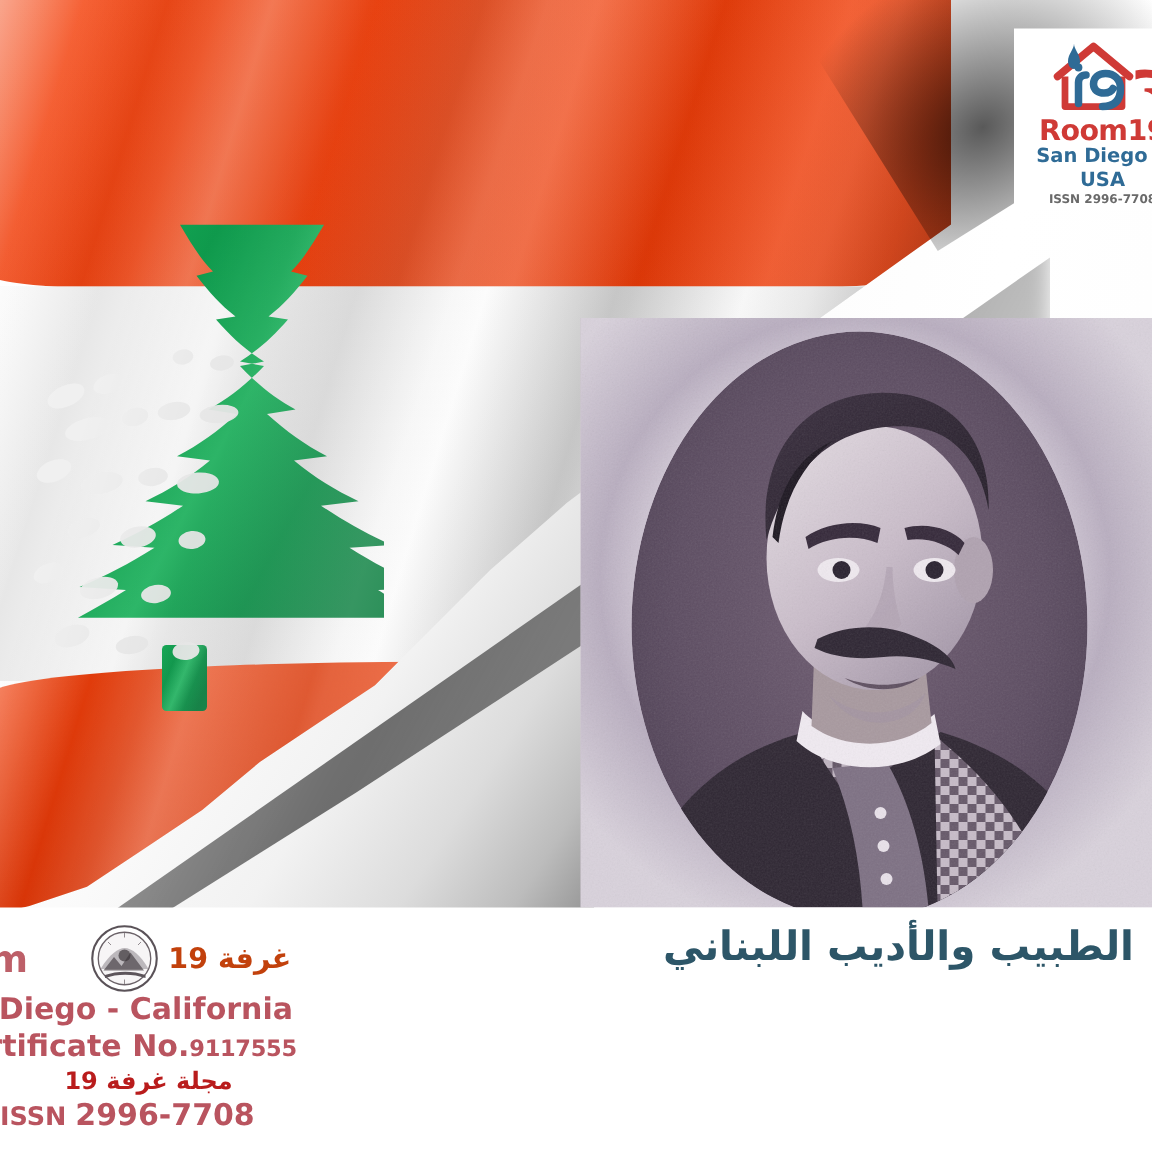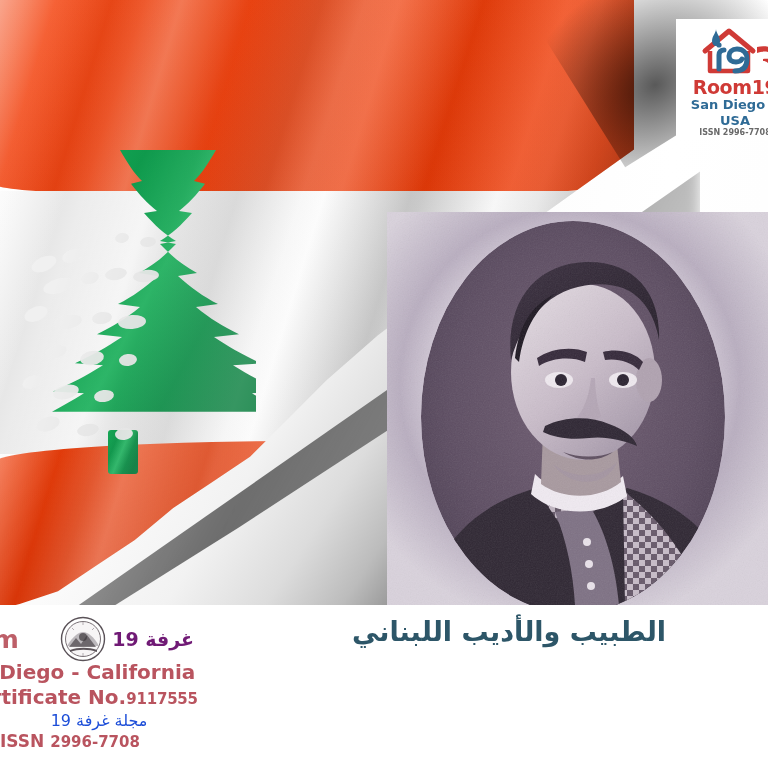--- a/index.html
+++ b/index.html
@@ -151,24 +151,24 @@
   
   .bottom-band {
     position: absolute;
     left: 0; right: 0; top: 605px; bottom: 0;
     background: #ffffff;
   }
 
   
   .caption {
     position: absolute;
-    right: 36px;
+    right: 12px;
     top: 8px;
     width: 380px;
-    text-align: left;
+    text-align: right;
     direction: rtl;
     color: #2d5668;
     font-size: 27px;
     font-weight: 700;
     line-height: 1.42;
     letter-spacing: 0.5px;
     text-shadow: 0 1px 0 rgba(255,255,255,0.6);
   }
 
   
@@ -191,54 +191,54 @@
   .imp-room {
     font-size: 25px;
     font-weight: 700;
     color: #bd5f68;
     letter-spacing: -0.5px;
     margin-left: -2px;
   }
   .imp-ghurfa {
     font-size: 19px;
     font-weight: 700;
-    color: #701a75;
+    color: #c2410c;
     direction: rtl;
     white-space: nowrap;
   }
   .imprint-line {
     font-size: 20px;
     font-weight: 700;
     color: #b9545f;
     white-space: nowrap;
     line-height: 1.2;
     margin-top: 1px;
   }
   .imprint-line .small {
     font-size: 15px;
     font-weight: 600;
     letter-spacing: -0.2px;
   }
   .imprint-ar {
     font-size: 16px;
-    font-weight: 400;
-    color: #1d4ed8;
+    font-weight: 700;
+    color: #b91c1c;
     direction: rtl;
     text-align: center;
     width: 186px;
     margin: 2px 0 0 28px;
   }
   .imprint-issn {
     font-size: 17px;
     font-weight: 700;
     color: #b9545f;
     margin: 1px 0 0 22px;
     white-space: nowrap;
   }
-  .imprint-issn .num { font-size: 15px; font-weight: 600; }
+  .imprint-issn .num { font-size: 20px; font-weight: 600; }
 
   
   .logo-card {
     position: absolute;
     left: 676px; top: 19px;
     width: 118px; height: 121px;
     background: #ffffff;
     text-align: center;
     overflow: hidden;
   }

